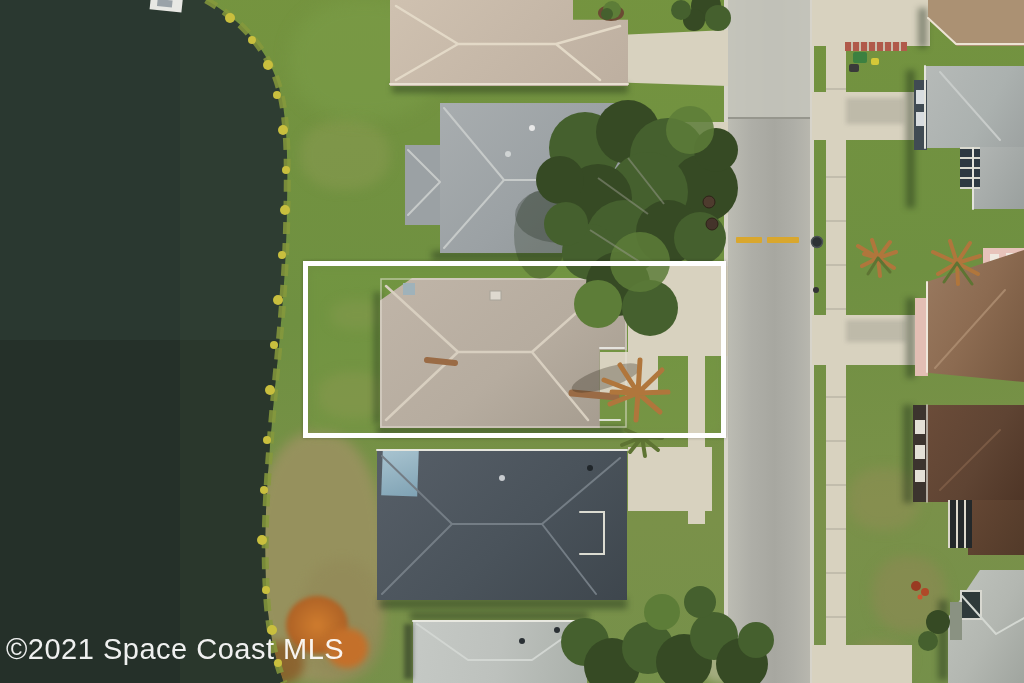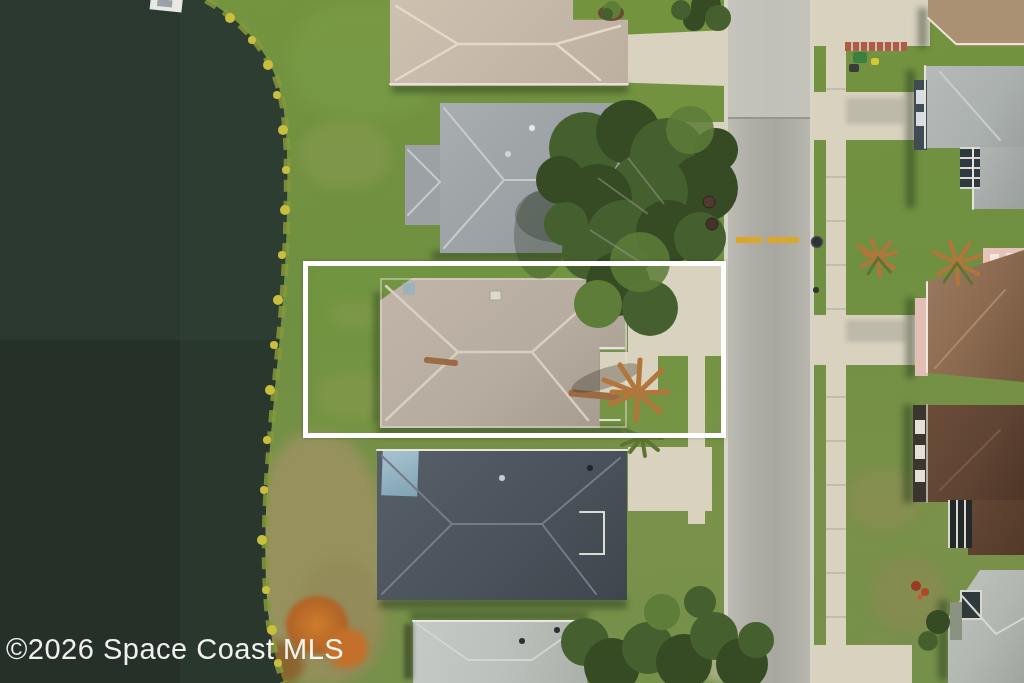--- a/index.html
+++ b/index.html
@@ -280,15 +280,15 @@
     </g>
     <g>
       <circle cx="916" cy="586" r="5" fill="#993a22"></circle>
         <circle cx="925" cy="592" r="4" fill="#b04828"></circle>
       <circle cx="920" cy="597" r="2.5" fill="#cc5530"></circle>
     </g>
   </svg>
 
   <div id="hl-box" style="left:303px;top:261px;width:423px;height:177px"></div>
 
-  <div id="watermark">©2026 Space Coast MLS</div>
+  <div id="watermark">©2021 Space Coast MLS</div>
 
 </div>
 
 </body></html>

